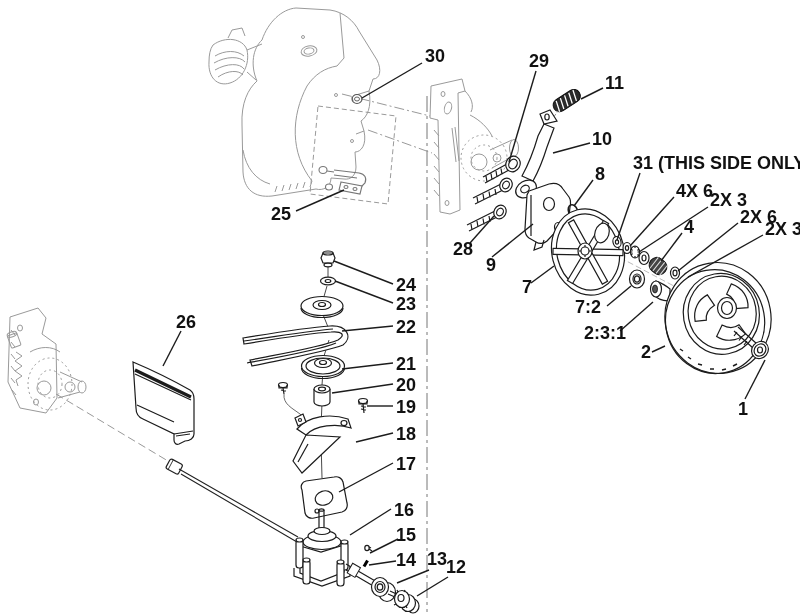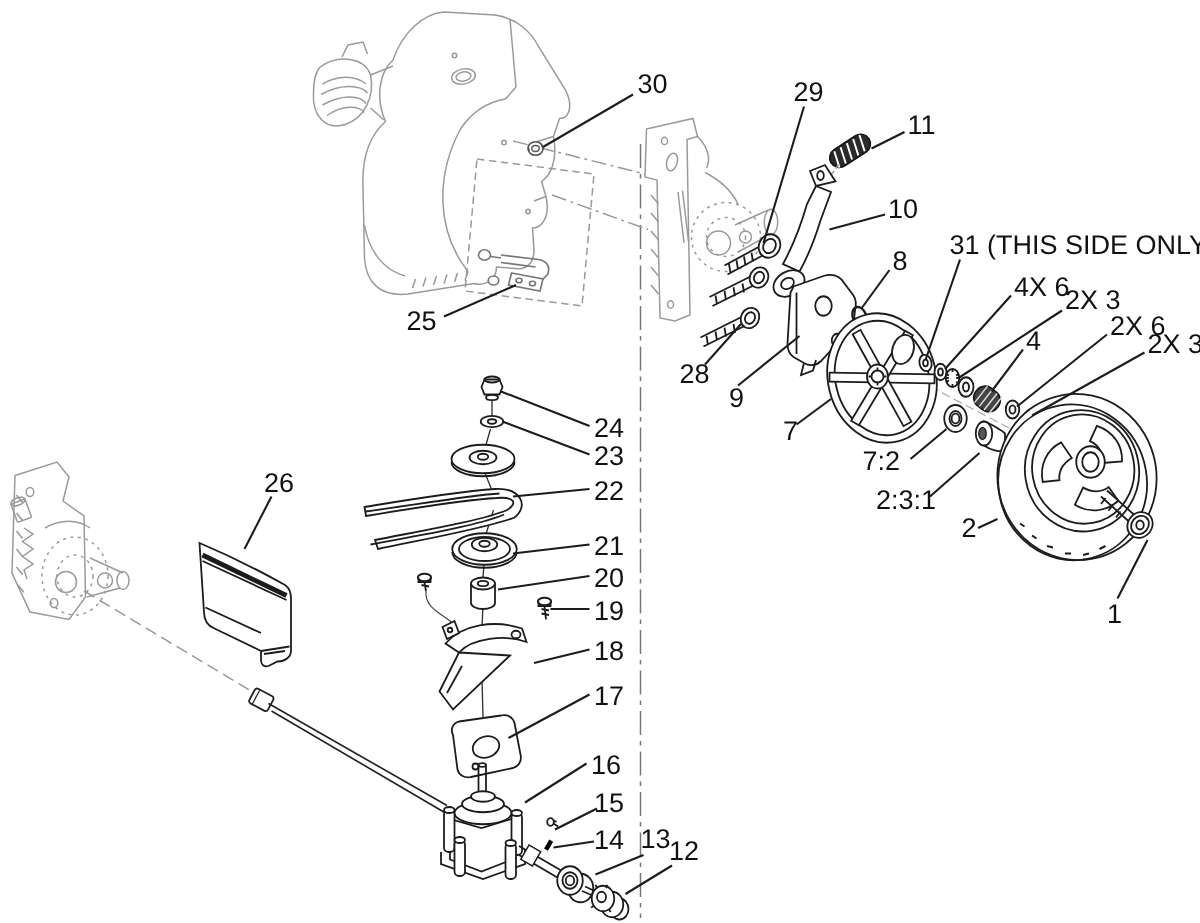--- a/index.html
+++ b/index.html
@@ -1,17 +1,17 @@
 <!DOCTYPE html>
 <html><head>
 <meta charset="utf-8">
 <style>
   html,body{margin:0;padding:0;background:#fff;}
   .page{position:relative;width:800px;height:615px;background:#fff;overflow:hidden;
-        font-family:"Liberation Sans",sans-serif;}
+        font-family:"Liberation Sans",sans-serif;font-weight:bold;}
   svg{display:block;}
   .callout{font-family:"Liberation Sans",sans-serif;font-size:18px;fill:#111;}
   .leader{stroke:#1c1c1c;stroke-width:1.4;}
   .ink{stroke:#1c1c1c;fill:none;stroke-width:1.2;}
   .inkf{stroke:#1c1c1c;fill:#fff;stroke-width:1.2;}
   .ghost{stroke:#9a9a9a;fill:none;stroke-width:1;}
   .ghostd{stroke:#9a9a9a;fill:none;stroke-width:1;stroke-dasharray:2,3;}
   .mid{stroke:#777;fill:none;stroke-width:1.1;}
   .midf{stroke:#777;fill:#fff;stroke-width:1.1;}
   .thin{stroke:#333;stroke-width:.9;fill:none;}

